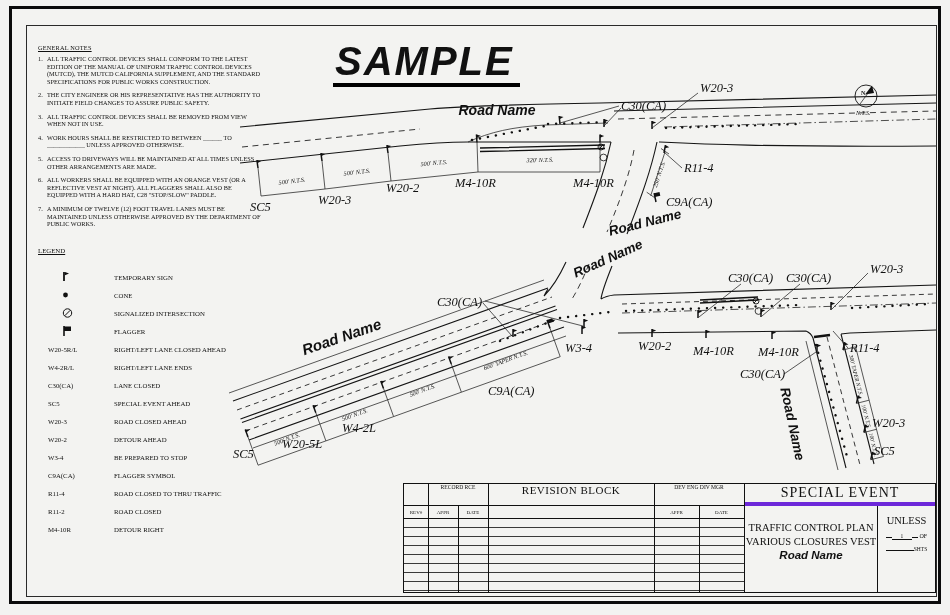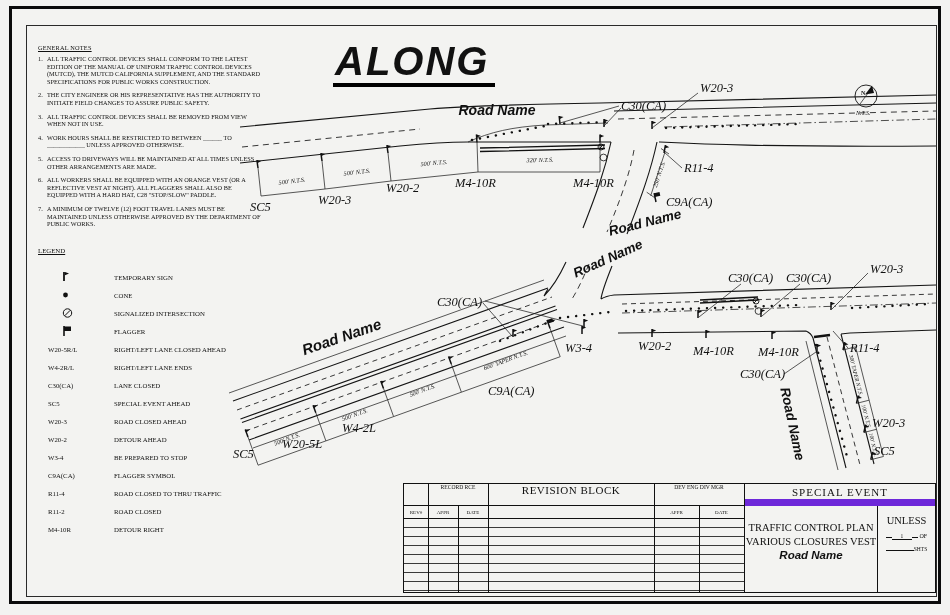--- a/index.html
+++ b/index.html
@@ -43,40 +43,40 @@
   .h1 .c-a{width:24px;flex:none;height:100%;}
   .h1 .c-rce{width:60px;flex:none;text-align:center;font-size:5.6px;}
   .h1 .c-rb{width:166px;flex:none;text-align:center;font-size:11px;letter-spacing:.5px;}
   .h1 .c-dev{width:90px;flex:none;text-align:center;font-size:5.6px;}
   .h2{height:13px;border-bottom:1px solid #111;display:flex;align-items:center;font-size:5px;box-sizing:border-box;}
   .h2 span{text-align:center;}
   .tb-body{height:72px;background:repeating-linear-gradient(to bottom,transparent 0,transparent 8.2px,#3a3a3a 8.2px,#3a3a3a 9px);}
   .vl{position:absolute;top:0;bottom:0;width:1px;background:#111;}
   .vl2{position:absolute;top:22px;bottom:0;width:1px;background:#111;}
   .tb-right{flex:1;border-left:1px solid #111;display:flex;flex-direction:column;}
-  .se{height:22px;flex:none;border-bottom:7px solid #6d28d9;display:flex;align-items:center;justify-content:center;
-      font-size:11px;letter-spacing:1px;box-sizing:border-box;}
+  .se{height:22px;flex:none;border-bottom:4px solid #6d28d9;display:flex;align-items:center;justify-content:center;
+      font-size:14px;letter-spacing:1px;box-sizing:border-box;}
   .tb-below{flex:1;display:flex;}
   .ttl{width:132px;flex:none;text-align:center;padding-top:15px;font-size:10.5px;line-height:1.3;}
   .ttl .rn{font-family:"Liberation Sans",sans-serif;font-weight:bold;font-style:italic;font-size:11.5px;}
   .sheet{flex:1;border-left:1px solid #111;text-align:center;font-size:10.5px;padding-top:9px;}
   .sheet .row1{font-size:6px;margin-top:7px;}
   .sheet .num1{display:inline-block;min-width:20px;border-bottom:1px solid #111;font-size:5.5px;}
   .sheet .row2{font-size:5.5px;margin-top:5px;}
   .sheet .ln{display:inline-block;width:28px;border-bottom:1px solid #111;height:5px;}
   .dash{display:inline-block;width:6px;border-bottom:1px solid #111;height:4px;}
 </style>
 </head>
 <body>
 
 <div class="paper"></div>
 <div class="outer-frame"></div>
 <div class="inner-frame"></div>
 
-<div class="sample">ALONG</div>
+<div class="sample">SAMPLE</div>
 
 <div class="notes">
   <div class="notes-title">GENERAL NOTES</div>
   <div class="note">
       <span class="num">1.</span>
       <span class="txt">ALL TRAFFIC CONTROL DEVICES SHALL CONFORM TO THE LATEST EDITION OF THE MANUAL OF UNIFORM TRAFFIC CONTROL DEVICES (MUTCD), THE MUTCD CALIFORNIA SUPPLEMENT, AND THE STANDARD SPECIFICATIONS FOR PUBLIC WORKS CONSTRUCTION.</span>
     </div>
   <div class="note">
       <span class="num">2.</span>
       <span class="txt">THE CITY ENGINEER OR HIS REPRESENTATIVE HAS THE AUTHORITY TO INITIATE FIELD CHANGES TO ASSURE PUBLIC SAFETY.</span>

